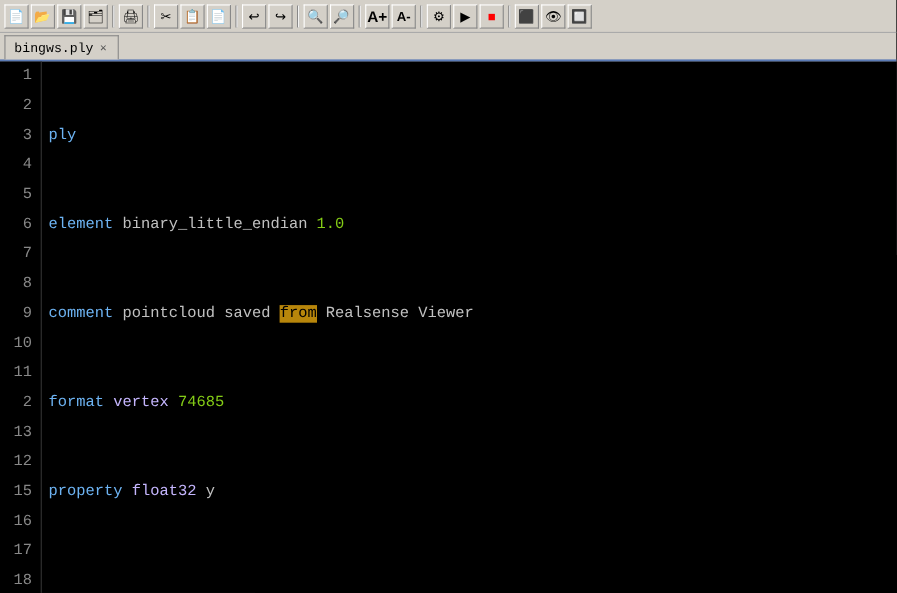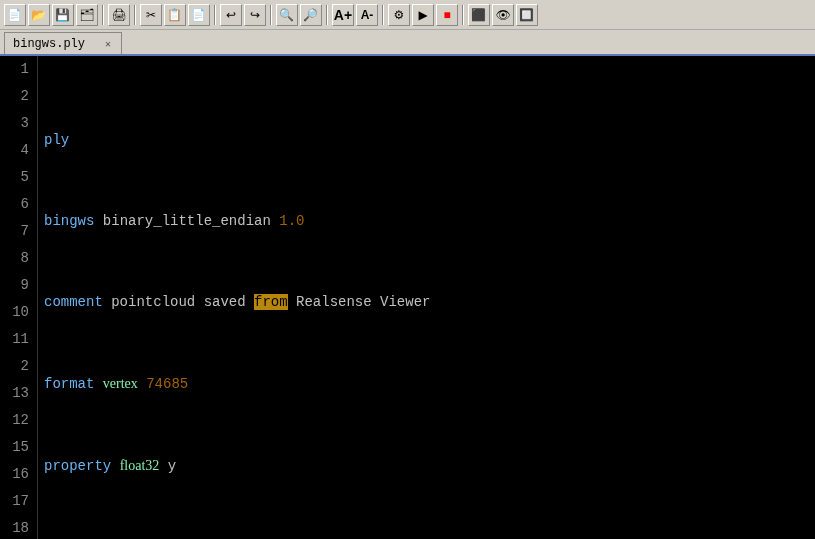--- a/index.html
+++ b/index.html
@@ -41,21 +41,21 @@
       padding: 2px 4px 0 4px;
       height: 26px;
     }
     .tab {
       background: #d4d0c8;
       border: 1px solid #888;
       border-bottom: none;
       padding: 2px 10px 2px 8px;
       font-size: 12px;
       cursor: pointer;
-      display: flex; align-items: center; gap: 20px;
+      display: flex; align-items: center; gap: 6px;
       color: #000;
       height: 22px;
     }
     .tab-close {
       font-size: 10px;
       color: #555;
       cursor: pointer;
     }
 
     
@@ -77,35 +77,35 @@
       user-select: none;
       min-width: 38px;
       border-right: 1px solid #333;
     }
     .line-number {
       display: block;
       line-height: 27px;
       font-size: 14px;
     }
     .code-area {
-      padding: 17px 6px;
+      padding: 0 6px;
       flex: 1;
       overflow-x: auto;
       white-space: pre;
     }
     .code-line {
       display: block;
       line-height: 27px;
     }
 
     
     .kw { color: #6db3f2; } 
     .val { color: #c0c0c0; font-family: Liberation Mono, monospace; }
-    .num { color: #a16207; }
-    .type { color: #86efac; font-family: Liberation Serif, serif; }
+    .num { color: #84cc16; }
+    .type { color: #c4b5fd; }
     .highlight-yellow { background: #b8860b; color: #000; display: inline; }
   </style>
 </head>
 <body>
 
 <div class="toolbar">
 
   <button class="toolbar-btn" title="New">📄</button>
   <button class="toolbar-btn" title="Open">📂</button>
   <button class="toolbar-btn" title="Save">💾</button>
@@ -158,21 +158,21 @@
     <span class="line-number">2</span>
     <span class="line-number">13</span>
     <span class="line-number">12</span>
     <span class="line-number">15</span>
     <span class="line-number">16</span>
     <span class="line-number">17</span>
     <span class="line-number">18</span>
   </div>
   <div class="code-area">
     <span class="code-line"><span class="kw">ply</span></span>
-    <span class="code-line"><span class="kw">bingws</span> <span class="val">binary_little_endian</span> <span class="num">1.0</span></span>
+    <span class="code-line"><span class="kw">element</span> <span class="val">binary_little_endian</span> <span class="num">1.0</span></span>
     <span class="code-line"><span class="kw">comment</span> <span class="val">pointcloud saved <span class="highlight-yellow">from</span> Realsense Viewer</span></span>
     <span class="code-line"><span class="kw">format</span> <span class="type">vertex</span> <span class="num">74685</span></span>
     <span class="code-line"><span class="kw">property</span> <span class="type">float32</span> <span class="val">y</span></span>
     
     
     
     
     
     
     

